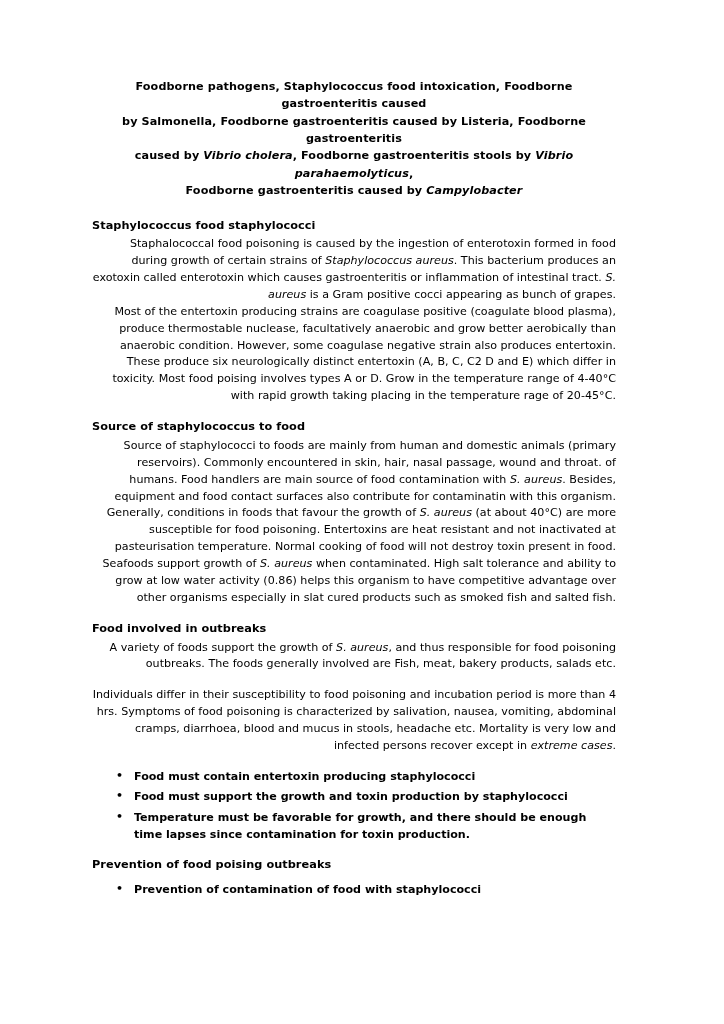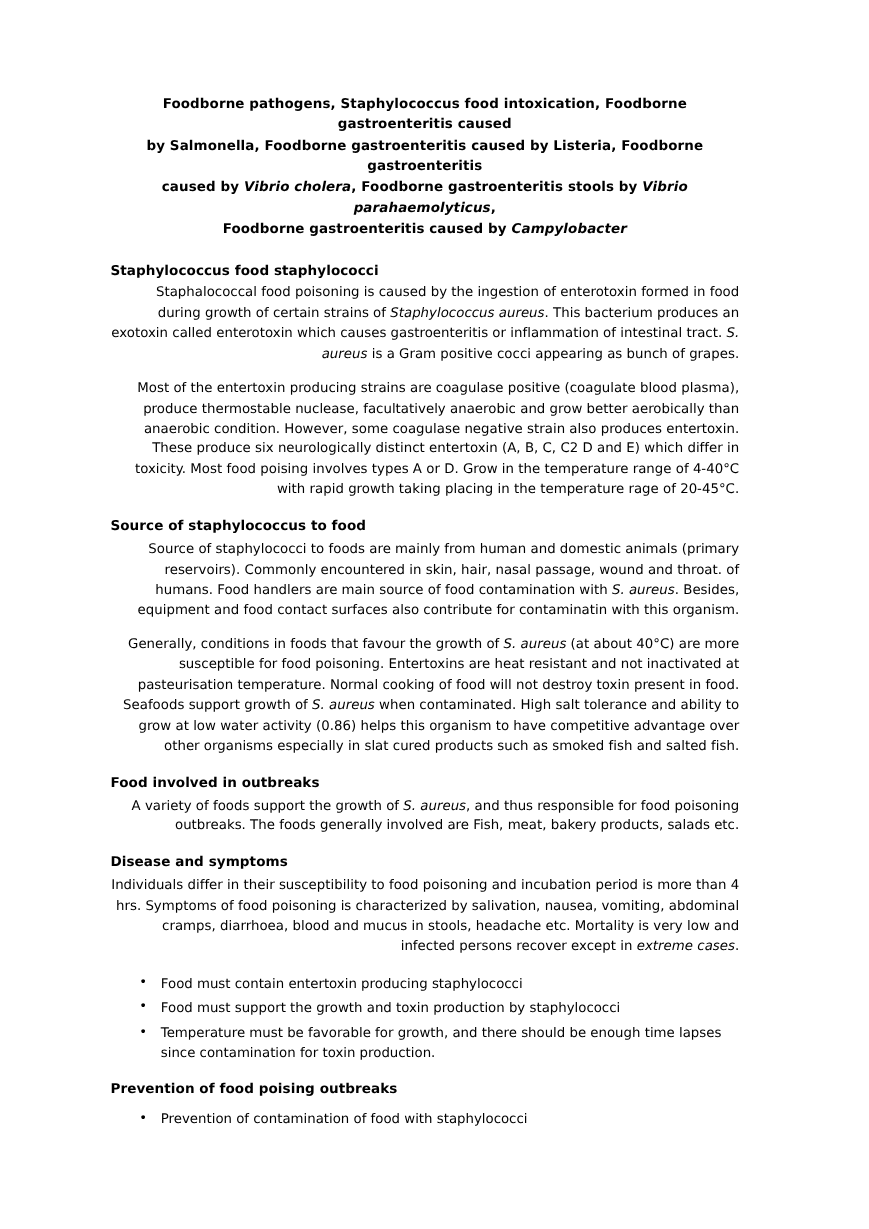--- a/index.html
+++ b/index.html
@@ -43,29 +43,30 @@
     margin-bottom: 14px;
   }
   p.para {
     font-size: 11.1px;
     line-height: 1.52;
     margin: 0;
     text-align: right;
     letter-spacing: 0.02px;
   }
   p.para + p.para {
-    margin-top: 12px;
+    margin-top: 0;
   }
   .para i {
     font-style: italic;
   }
   ul.bullets {
     margin: 8px 0 0 0;
     padding-left: 42px;
     list-style: none;
+    font-weight: bold;
   }
   ul.bullets li {
     position: relative;
     font-size: 11.1px;
     line-height: 1.5;
     margin-bottom: 4px;
     padding-left: 0;
   }
   ul.bullets li::before {
     content: "\2022";
@@ -96,21 +97,20 @@
       <div class="section">
         <h2 class="section-heading">Source of staphylococcus to food</h2>
         <p class="para"><span>Source of staphylococci to foods are mainly from human and domestic animals (primary reservoirs). Commonly encountered in skin, hair, nasal passage, wound and throat. of humans. Food handlers are main source of food contamination with </span><i>S. aureus</i><span>. Besides, equipment and food contact surfaces also contribute for contaminatin with this organism.</span></p>
         <p class="para"><span>Generally, conditions in foods that favour the growth of </span><i>S. aureus</i><span> (at about 40°C) are more susceptible for food poisoning. Entertoxins are heat resistant and not inactivated at pasteurisation temperature. Normal cooking of food will not destroy toxin present in food. Seafoods support growth of </span><i>S. aureus</i><span> when contaminated. High salt tolerance and ability to grow at low water activity (0.86) helps this organism to have competitive advantage over other organisms especially in slat cured products such as smoked fish and salted fish.</span></p>
       </div>
       <div class="section">
         <h2 class="section-heading">Food involved in outbreaks</h2>
         <p class="para"><span>A variety of foods support the growth of </span><i>S. aureus</i><span>, and thus responsible for food poisoning outbreaks. The foods generally involved are Fish, meat, bakery products, salads etc.</span></p>
       </div>
       <div class="section">
-        <h2 class="section-heading">Disease and symptoms</h2>
         <p class="para"><span>Individuals differ in their susceptibility to food poisoning and incubation period is more than 4 hrs. Symptoms of food poisoning is characterized by salivation, nausea, vomiting, abdominal cramps, diarrhoea, blood and mucus in stools, headache etc. Mortality is very low and infected persons recover except in </span><i>extreme cases</i><span>.</span></p>
       </div>
       <div class="section">
         <ul class="bullets">
           <li>Food must contain entertoxin producing staphylococci</li>
           <li>Food must support the growth and toxin production by staphylococci</li>
           <li>Temperature must be favorable for growth, and there should be enough time lapses since contamination for toxin production.</li>
         </ul>
       </div>
       <div class="section">

